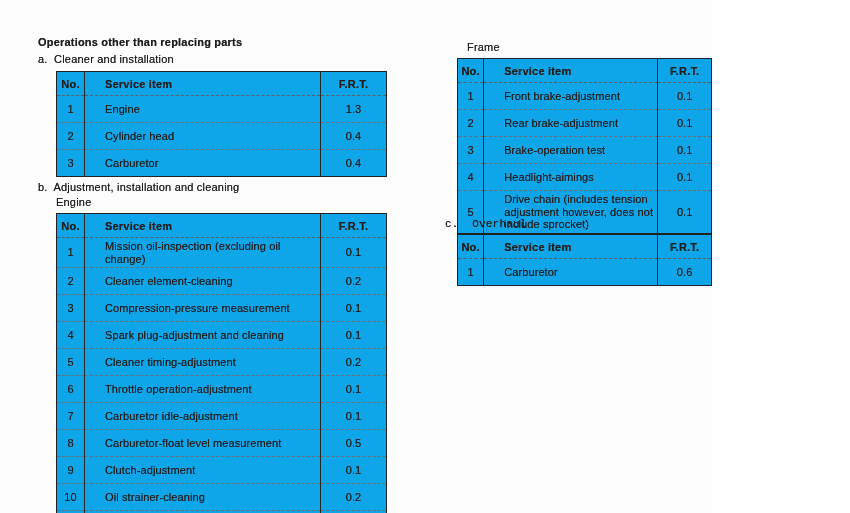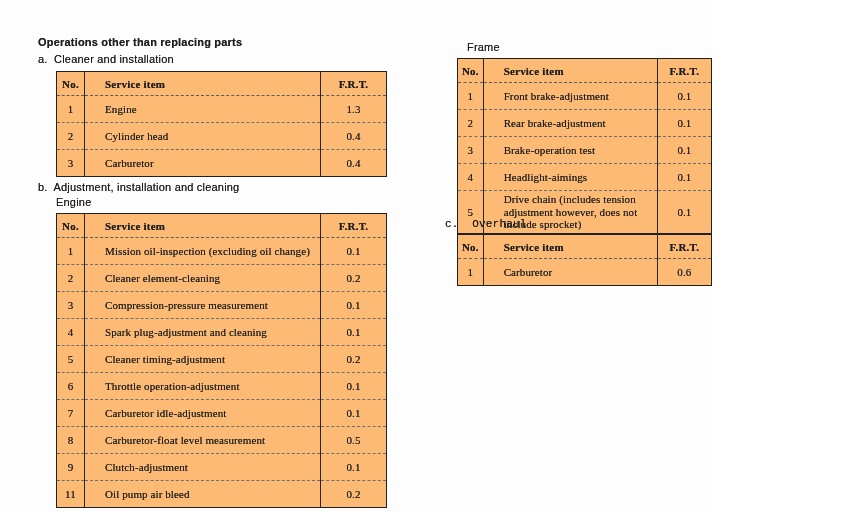--- a/index.html
+++ b/index.html
@@ -39,22 +39,21 @@
   .label-b { left: 38px; top: 181px; }
   .sublabel-engine { left: 56px; top: 196px; }
   .label-frame { left: 457px; top: 41px; margin-left: 10px; }
   .label-c { left: 445px; top: 218px; font-family: Liberation Mono, monospace; }
 
   table.frt-table {
     position: absolute;
     border-collapse: collapse;
     table-layout: fixed;
     border: 1.5px solid #212121;
-    background: #fdba74;
-    font-family: Liberation Serif, serif;
+    background: #0ea5e9;
   }
   .table-a { left: 56px; top: 71px; }
   .table-b { left: 56px; top: 213px; }
   .table-frame { left: 457px; top: 58px; }
   .table-c { left: 457px; top: 234px; }
 
   .frt-table col.col-no   { width: 28px; }
   .frt-table col.col-item { width: 236px; }
   .frt-table col.col-frt  { width: 66px; }
 
@@ -192,20 +191,25 @@
           <td class="cell-no scan-text">8</td>
           <td class="cell-item scan-text">Carburetor-float level measurement</td>
           <td class="cell-frt scan-text">0.5</td>
         </tr>
         <tr>
           <td class="cell-no scan-text">9</td>
           <td class="cell-item scan-text">Clutch-adjustment</td>
           <td class="cell-frt scan-text">0.1</td>
         </tr>
         <tr>
+          <td class="cell-no scan-text">10</td>
+          <td class="cell-item scan-text">Oil strainer-cleaning</td>
+          <td class="cell-frt scan-text">0.2</td>
+        </tr>
+        <tr>
           <td class="cell-no scan-text">11</td>
           <td class="cell-item scan-text">Oil pump air bleed</td>
           <td class="cell-frt scan-text">0.2</td>
         </tr>
       </tbody>
   </table>
 
   <div class="section-label label-frame scan-text">Frame</div>
 
   <table class="frt-table table-frame">

